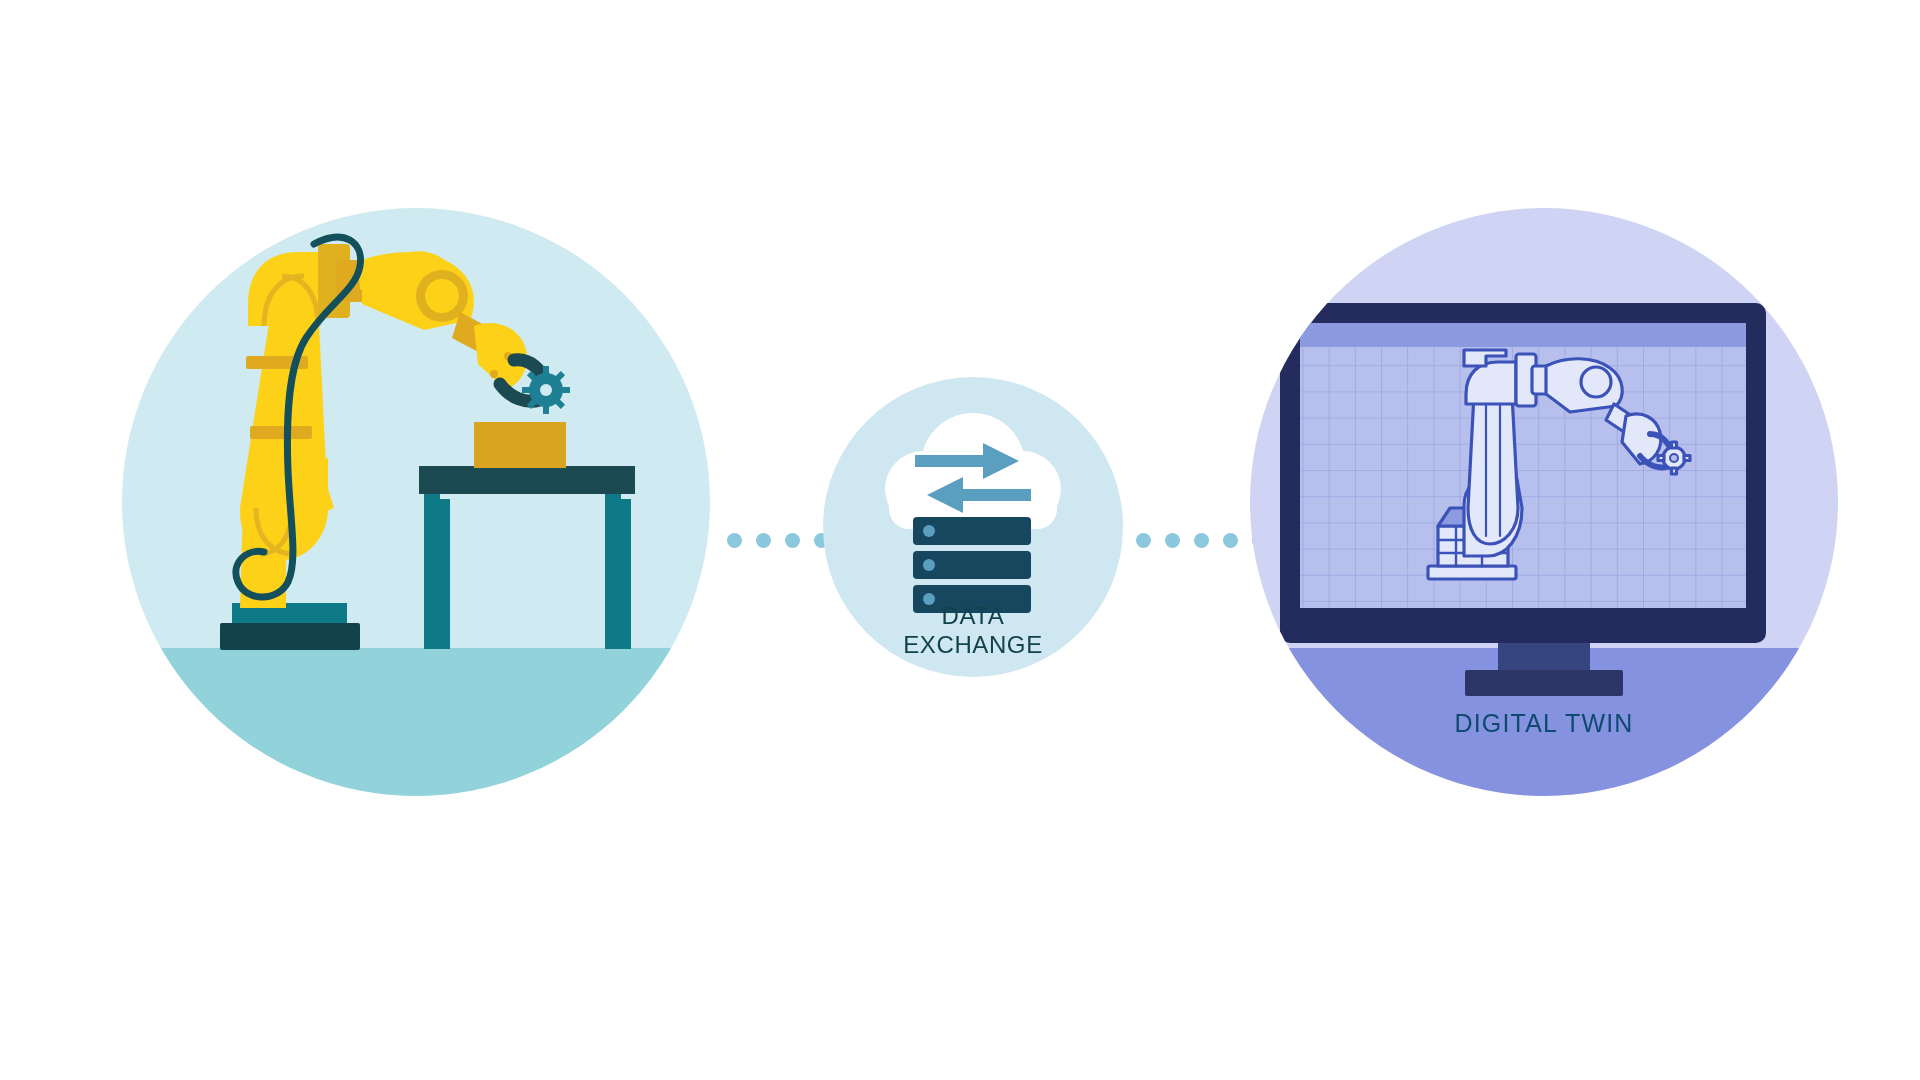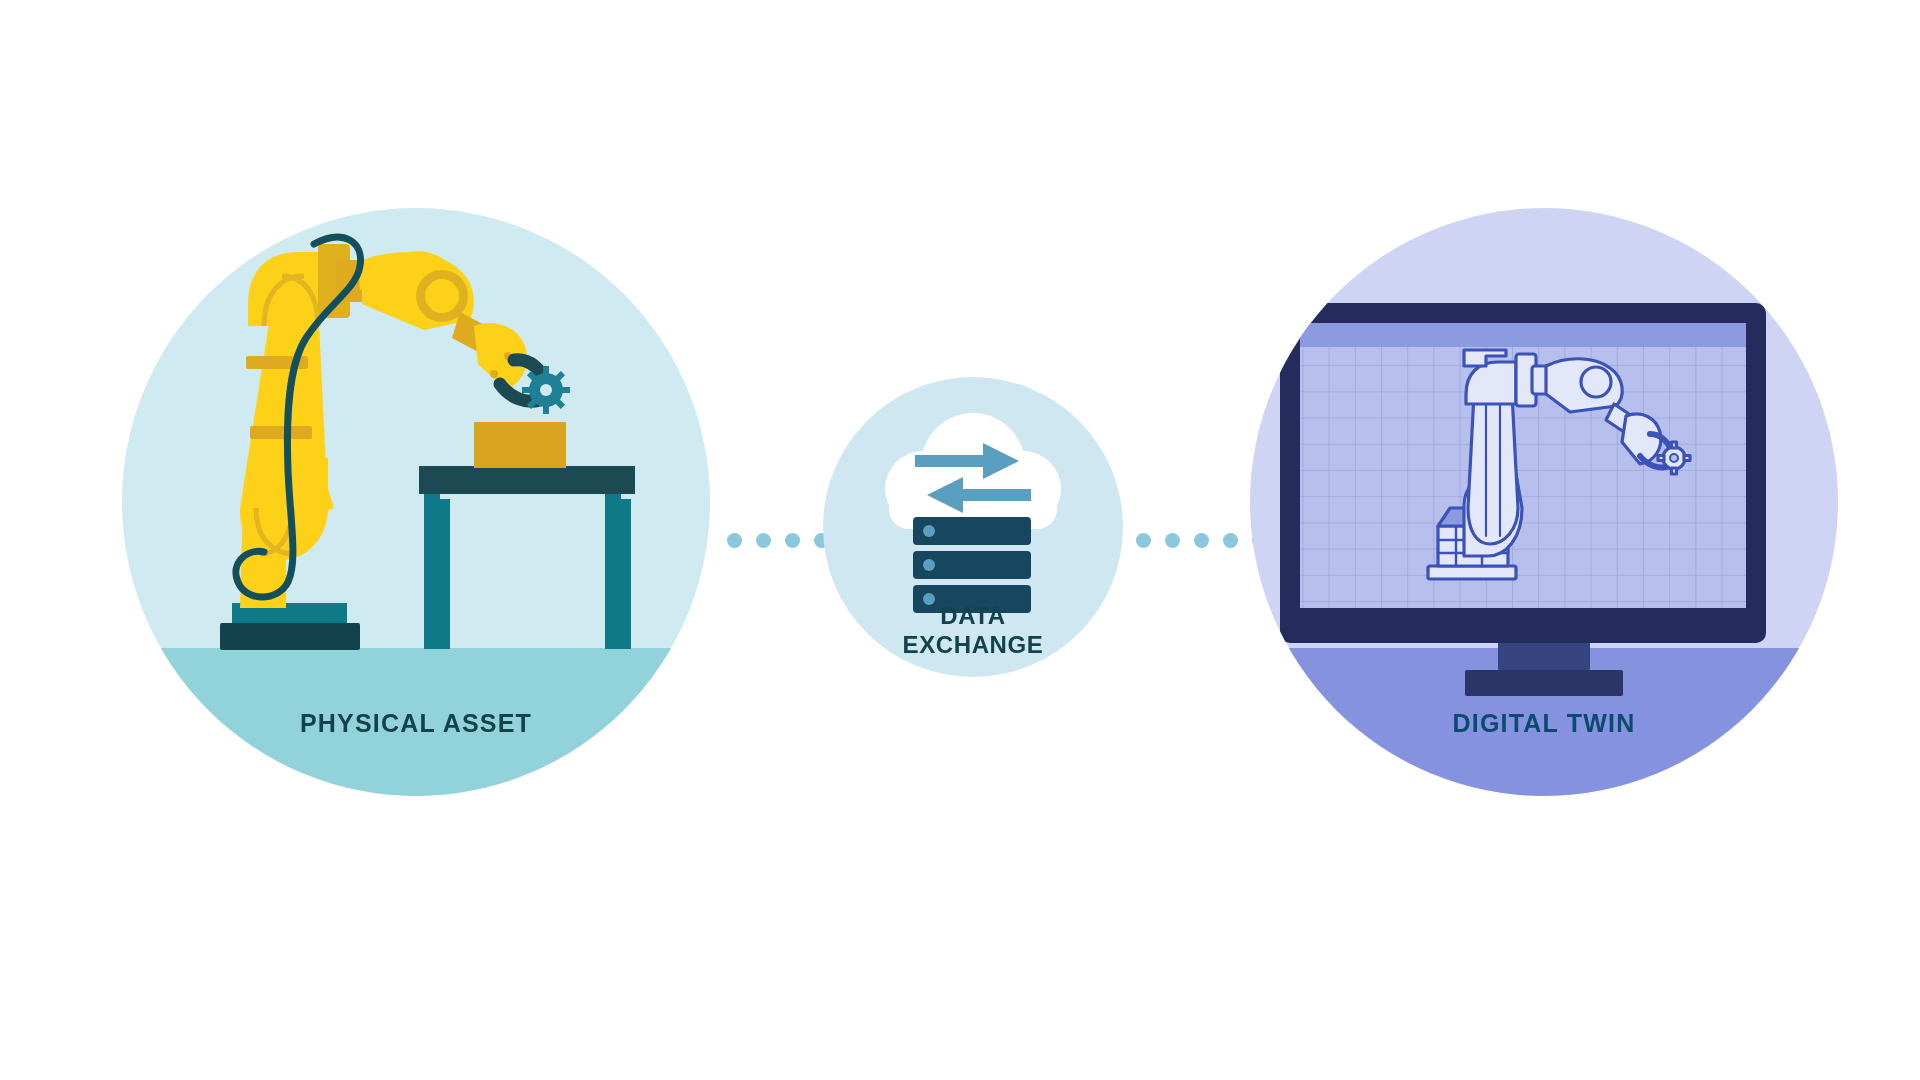--- a/index.html
+++ b/index.html
@@ -26,21 +26,21 @@
   .node {
     position: absolute;
     border-radius: 50%;
     overflow: hidden;
   }
   .node-label {
     position: absolute;
     left: 0;
     width: 100%;
     text-align: center;
-    font-weight: bold;
+    font-weight: normal;
     letter-spacing: 1.2px;
     line-height: 1.18;
     white-space: pre-line;
     user-select: none;
   }
 
   
   #physical-node {
     left: 122px; top: 208px;
     width: 588px; height: 588px;
@@ -184,21 +184,20 @@
           <rect x="15" y="-3" width="9" height="6" transform="rotate(45)"></rect>
         </g>
         <circle cx="0" cy="0" r="6" fill="#cfeaf0"></circle>
       </g>
 
       <path d="M192 36 C222 20 242 34 238 58 C234 82 206 96 184 130
                C166 158 164 210 166 262 C168 312 176 352 166 374
                C156 394 124 394 116 374 C108 356 124 340 142 344" stroke="#14505c" stroke-width="7" fill="none" stroke-linecap="round"></path>
     </svg>
 
-    <div class="node-label" id="physical-label">PHYSICAL ASSET</div>
   </div>
 
   <div class="connector" id="connector-left">
     <span class="dot"></span>
     <span class="dot"></span>
     <span class="dot"></span>
     <span class="dot"></span>
     <span class="dot"></span>
   </div>
 

